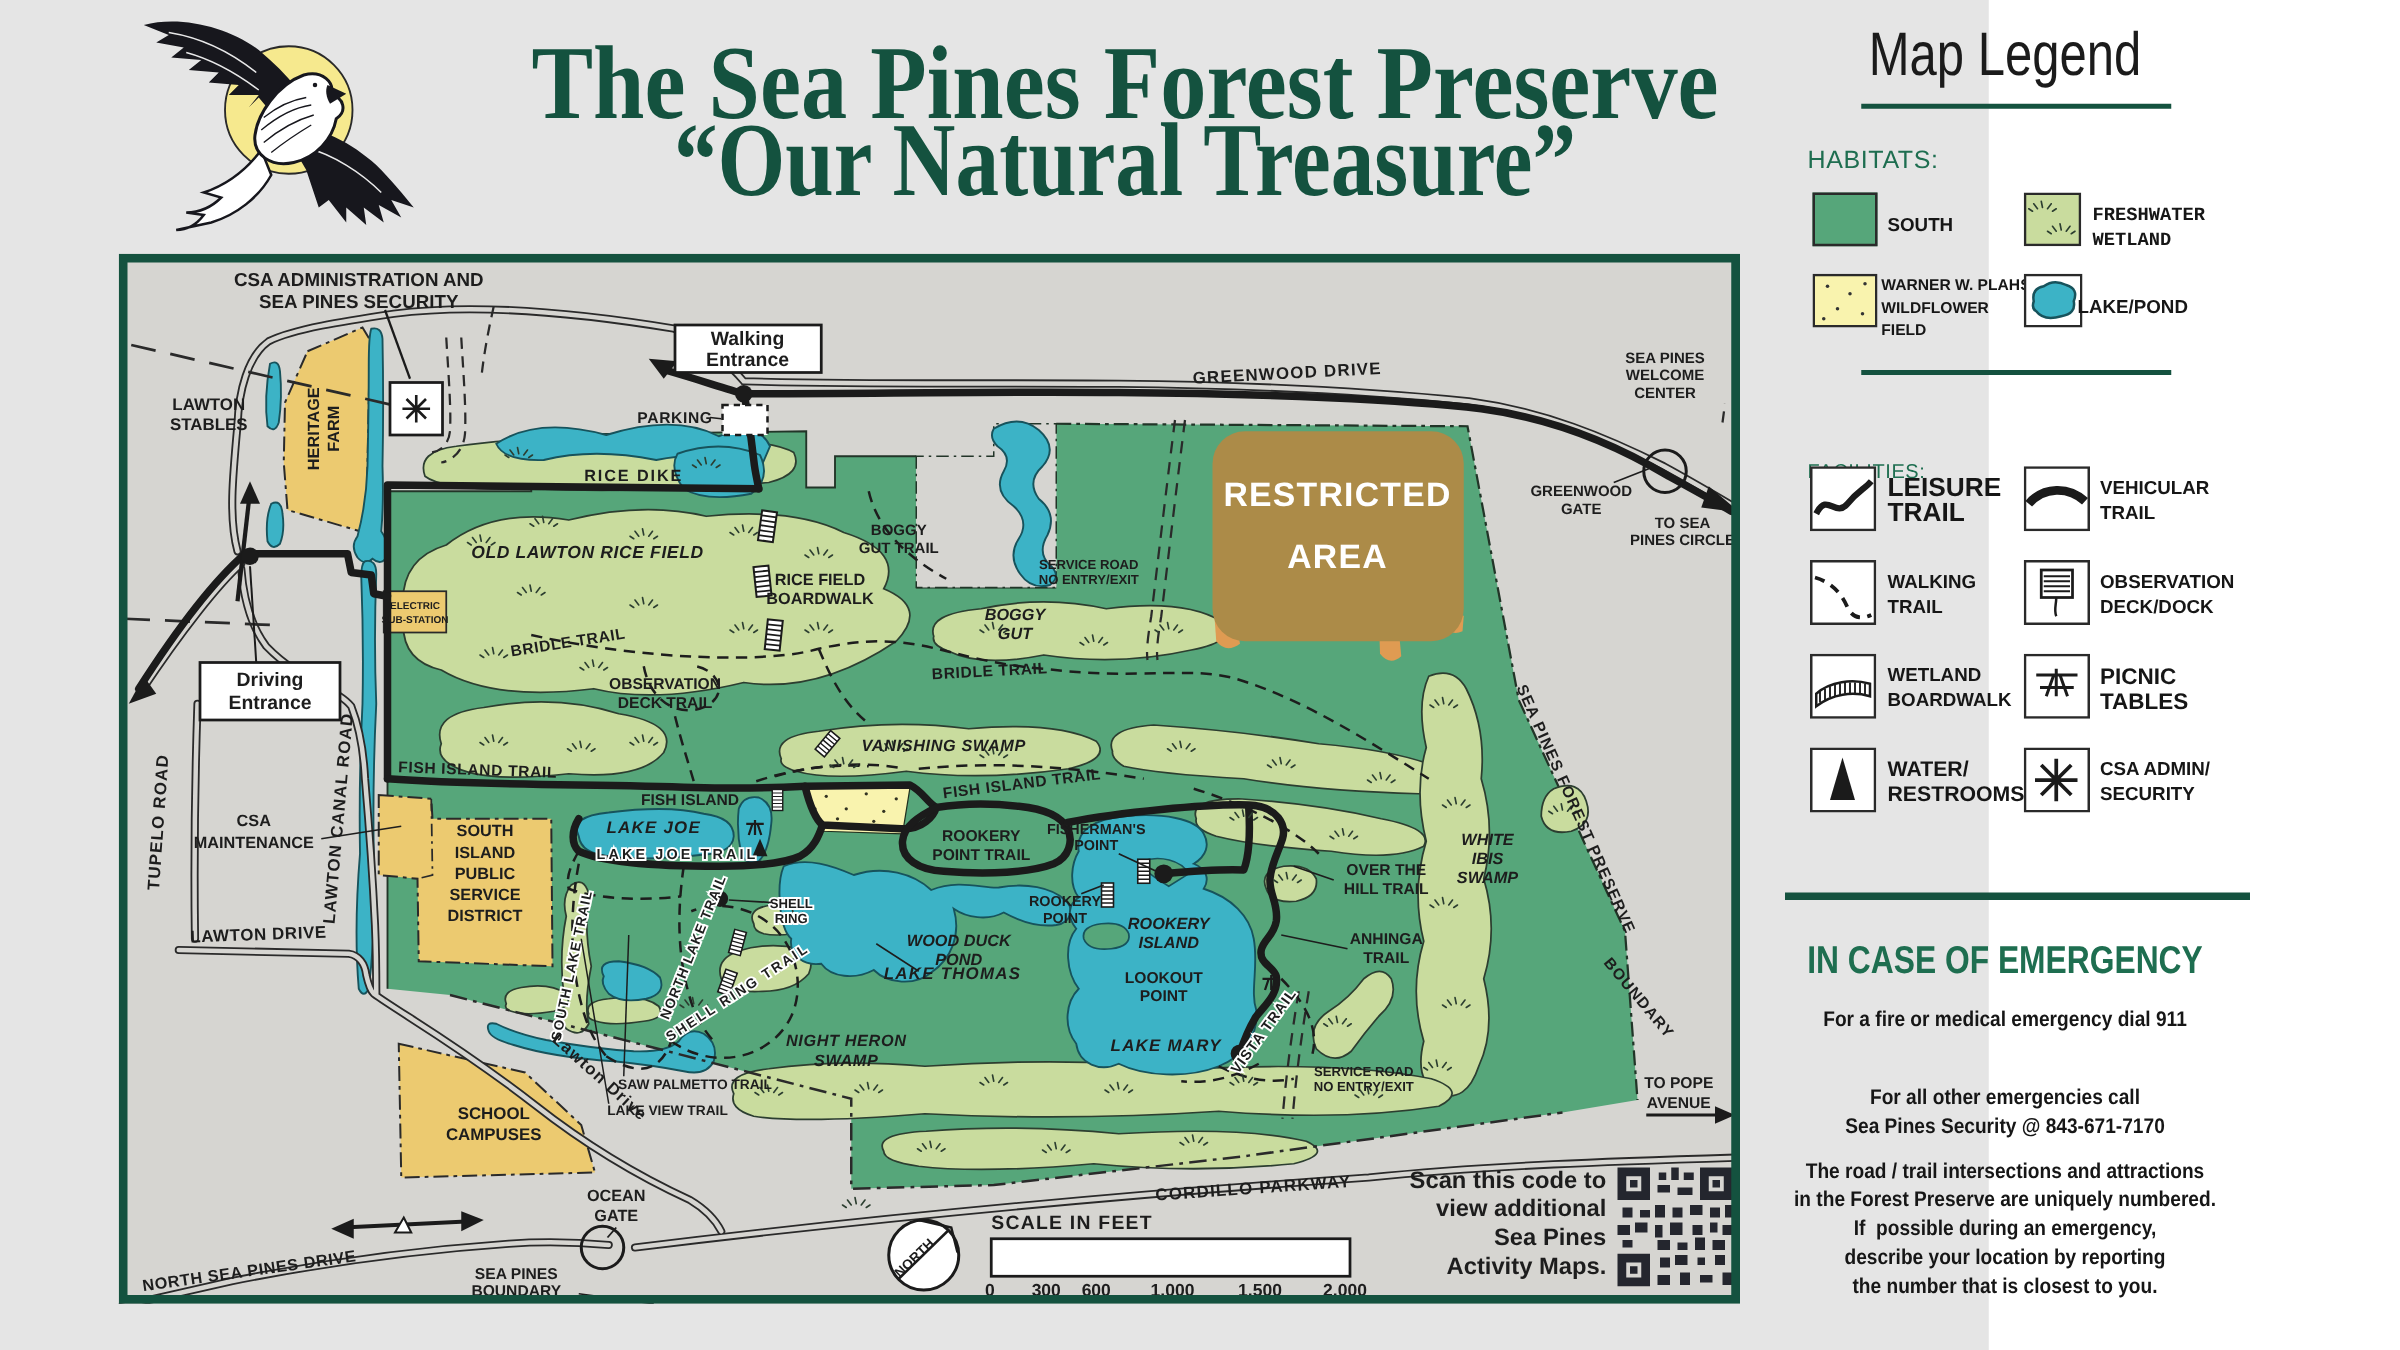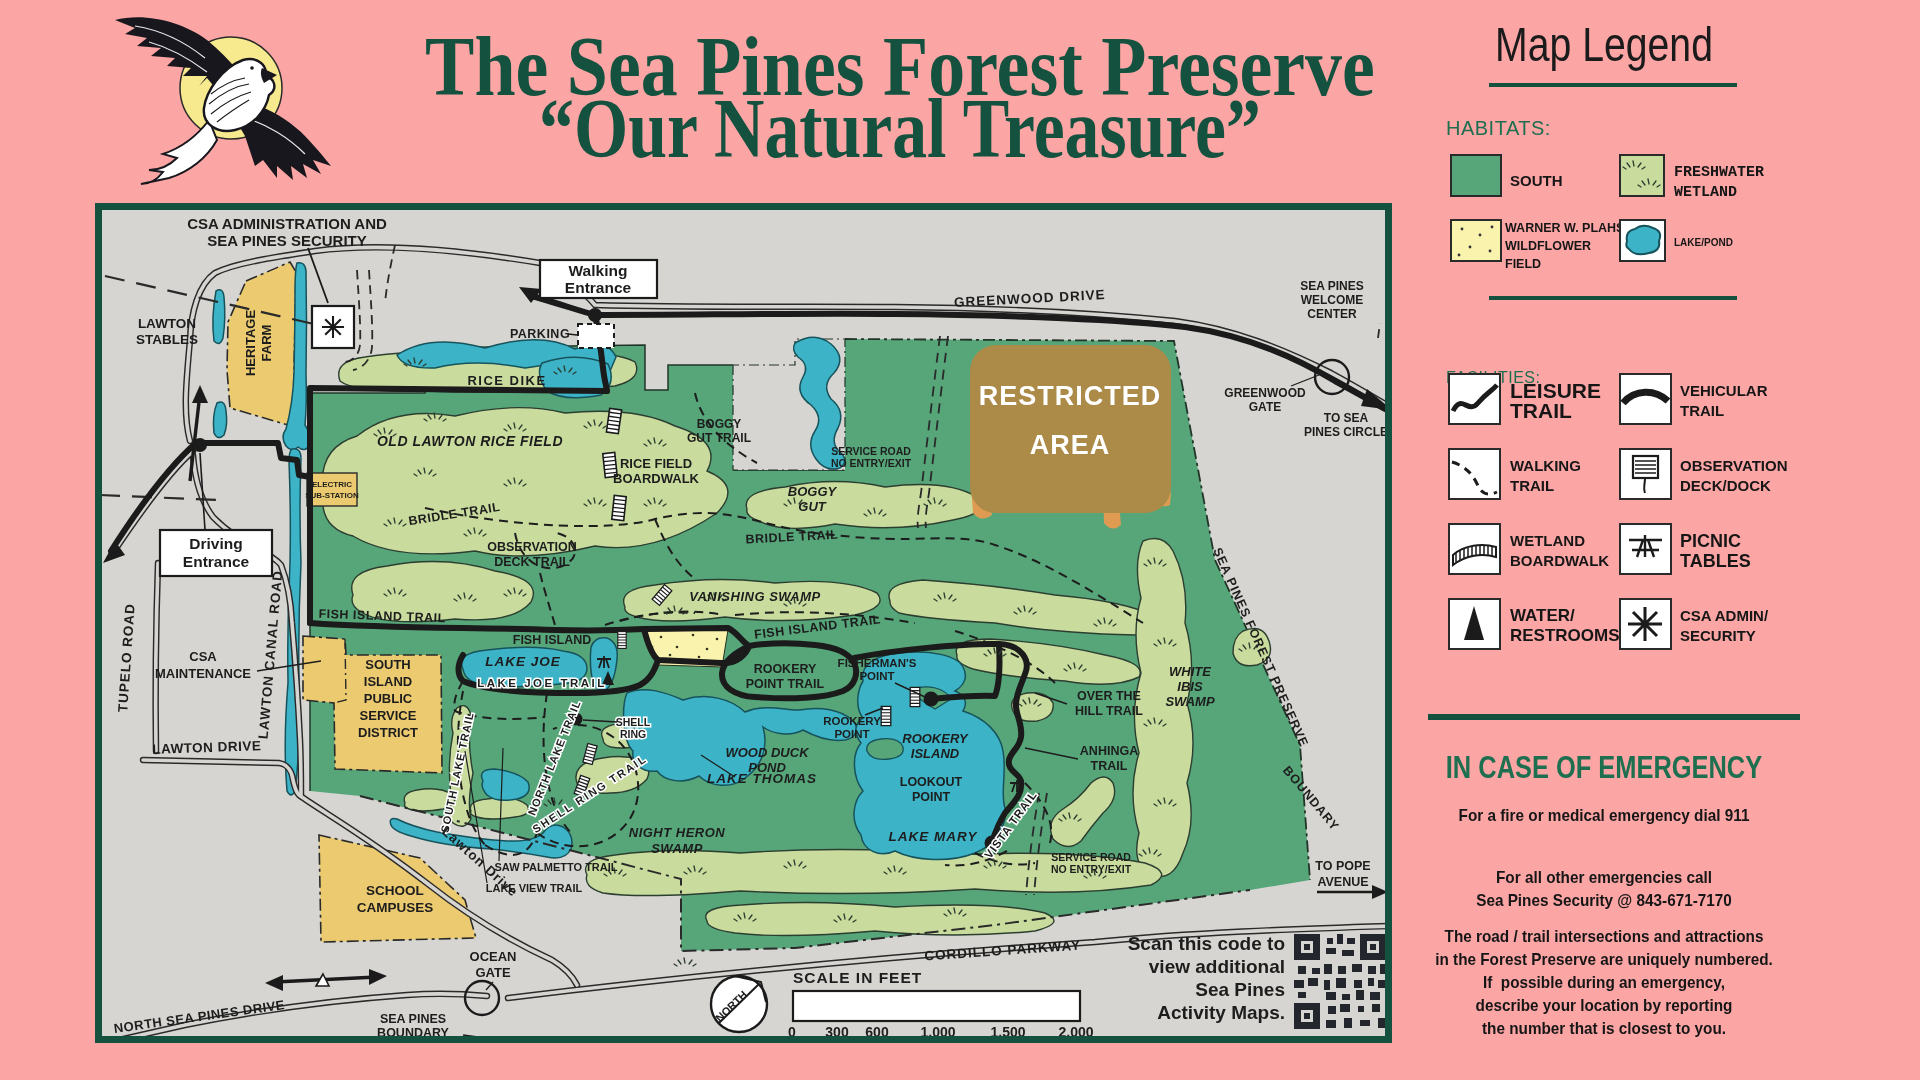--- a/index.html
+++ b/index.html
@@ -1,19 +1,19 @@
 <!DOCTYPE html>
 <html><head>
 <meta charset="utf-8">
 <style>
 html,body{margin:0;padding:0;background:#ffffff;width:1920px;height:1080px;overflow:hidden;}
 *{box-sizing:border-box;}
 body{font-family:"Liberation Sans",sans-serif;}
 .abs{position:absolute;}
-#stage{position:relative;width:1920px;height:1080px;background:#fca5a5;}
+#stage{position:relative;width:1591px;height:1080px;background:#e5e5e5;}
 .ttl{color:#14523f;font-family:"Liberation Serif",serif;font-weight:bold;white-space:nowrap;}
 .lgh{color:#1e6e50;font-weight:normal;letter-spacing:0.5px;}
 .lbl{color:#161616;font-weight:bold;}
 </style>
 </head>
 <body>
 <div id="stage">
 
 <svg class="abs" style="left:105px;top:8px" width="250" height="180" viewBox="0 0 250 180">
 
@@ -652,21 +652,21 @@
         <circle cx="9" cy="36" r="1.4" fill="#333"></circle>
   </svg>
 
   <div class="abs lbl" style="left:105px;top:219px;font-size:12.5px;line-height:18px;">WARNER W. PLAHS<br>WILDFLOWER<br>FIELD</div>
 
   <svg class="abs" style="left:219px;top:219px" width="47" height="43" viewBox="0 0 47 43">
     <rect x="1" y="1" width="45" height="41" fill="#ffffff" stroke="#2a2a2a" stroke-width="2"></rect>
     <path d="M8,22 Q6,12 16,10 Q24,4 34,9 Q44,12 40,22 Q42,32 30,34 Q16,38 10,30 Q6,28 8,22 Z" fill="#3cb3c6" stroke="#17535c" stroke-width="2"></path>
   </svg>
 
-  <div class="abs lbl" style="left:274px;top:237px;font-size:10px;">LAKE/POND</div>
+  <div class="abs lbl" style="left:262px;top:237px;font-size:15px;">LAKE/POND</div>
 
   <div class="abs" style="left:89px;top:296px;width:248px;height:4px;background:#14523f;"></div>
 
   <div class="abs lgh" style="left:46px;top:334px;font-size:16px;margin-top:35px;">FACILITIES:</div>
 
   <svg class="abs" style="left:48px;top:373px" width="53" height="52" viewBox="0 0 53 52">
     <rect x="1" y="1" width="51" height="50" fill="#ffffff" stroke="#2a2a2a" stroke-width="2"></rect>
     <path d="M5,38 C14,20 20,42 30,30 C38,20 44,18 49,12" stroke="#1b1b1b" stroke-width="5" fill="none"></path>
   </svg>
 

